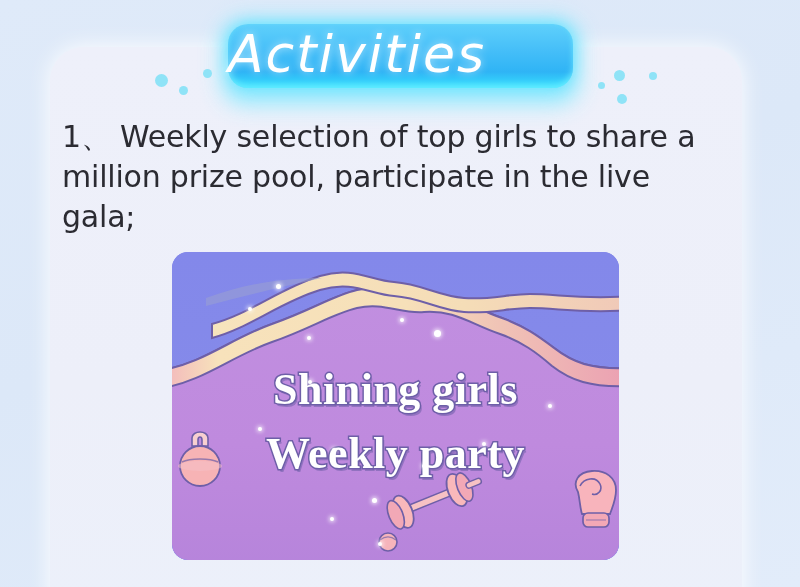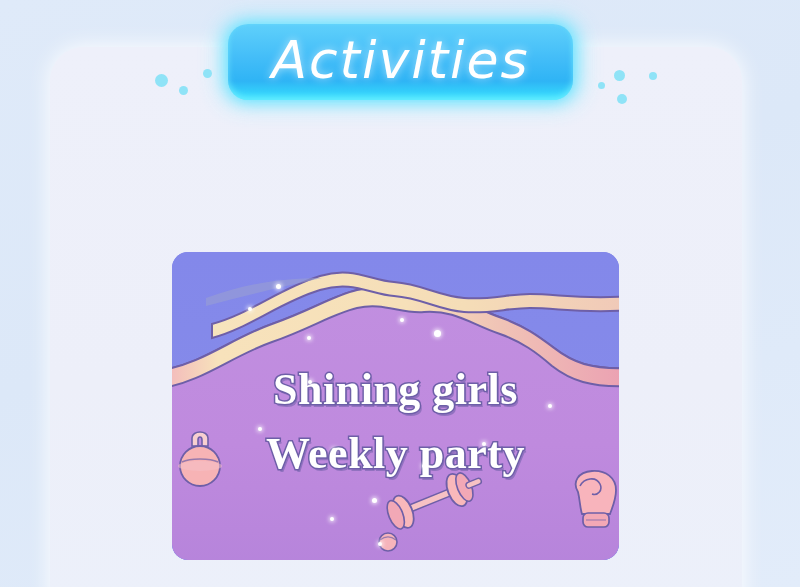--- a/index.html
+++ b/index.html
@@ -58,28 +58,27 @@
     border-radius: 22px;
     background: #7fe9ff;
     filter: blur(11px);
     opacity: 0.85;
   }
   #banner {
     position: absolute;
     left: 228px;
     top: 24px;
     width: 345px;
-    height: 76px;
+    height: 64px;
     border-radius: 20px 20px 20px 20px;
     background: linear-gradient(180deg, #5fd0fb 0%, #43bdf8 45%, #2fb4f5 75%, #37e2ff 100%);
     box-shadow: 0 0 14px rgba(100,226,255,0.95),
                 inset 0 -3px 6px rgba(120,240,255,0.75);
     display: flex;
     align-items: center;
-    justify-content: center;
   }
   #banner-title {
     font-family: "DejaVu Sans", sans-serif;
     font-style: italic;
     font-weight: 400;
     font-size: 52px;
     letter-spacing: 2px;
     color: #ffffff;
     text-shadow: 0 0 9px rgba(255,255,255,0.6);
     white-space: nowrap;
@@ -176,20 +175,21 @@
         <div class="dot" style="left: 155px; top: 74px; width: 13px; height: 13px;"></div>
         <div class="dot" style="left: 179px; top: 86px; width: 9px; height: 9px;"></div>
         <div class="dot" style="left: 203px; top: 69px; width: 9px; height: 9px;"></div>
         <div class="dot" style="left: 598px; top: 82px; width: 7px; height: 7px;"></div>
         <div class="dot" style="left: 614px; top: 70px; width: 11px; height: 11px;"></div>
         <div class="dot" style="left: 649px; top: 72px; width: 8px; height: 8px;"></div>
         <div class="dot" style="left: 617px; top: 94px; width: 10px; height: 10px;"></div>
       </div>
   </div>
 
+  <div id="paragraph">1、 Weekly selection of top girls to share a million prize pool, participate in the live gala;</div>
 
   <div id="promo">
     <div id="sky"></div>
 
     <svg id="promo-svg" viewBox="0 0 447 308" preserveAspectRatio="none">
       <defs>
         <linearGradient id="groundGrad" x1="0" y1="0" x2="0" y2="1">
           <stop offset="0%" stop-color="#c18fe0"></stop>
           <stop offset="55%" stop-color="#bf8ade"></stop>
           <stop offset="100%" stop-color="#b684db"></stop>

